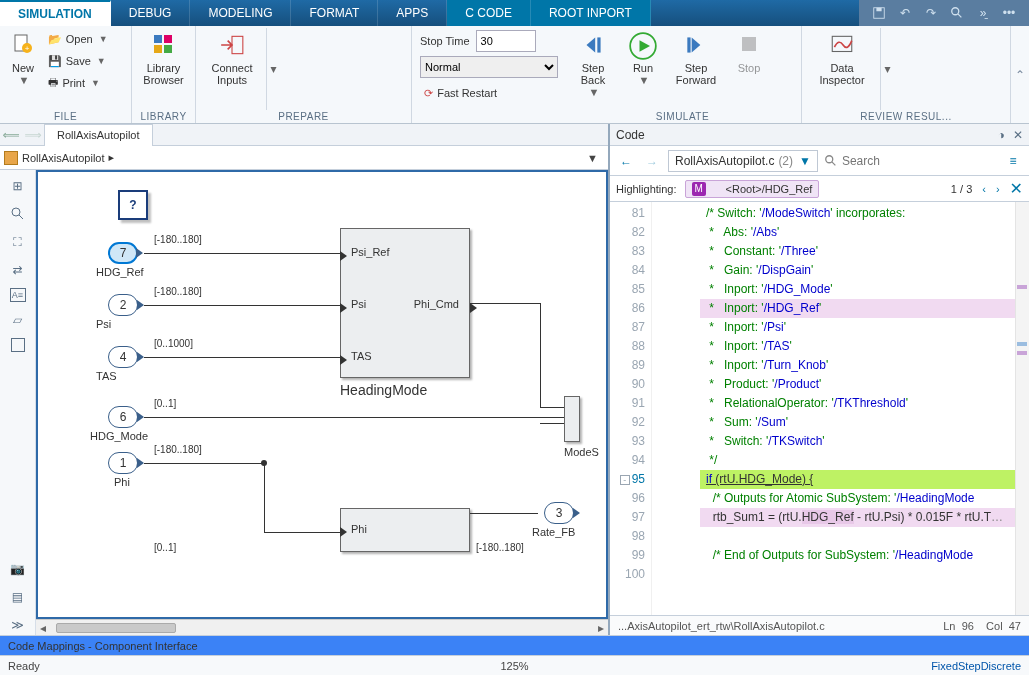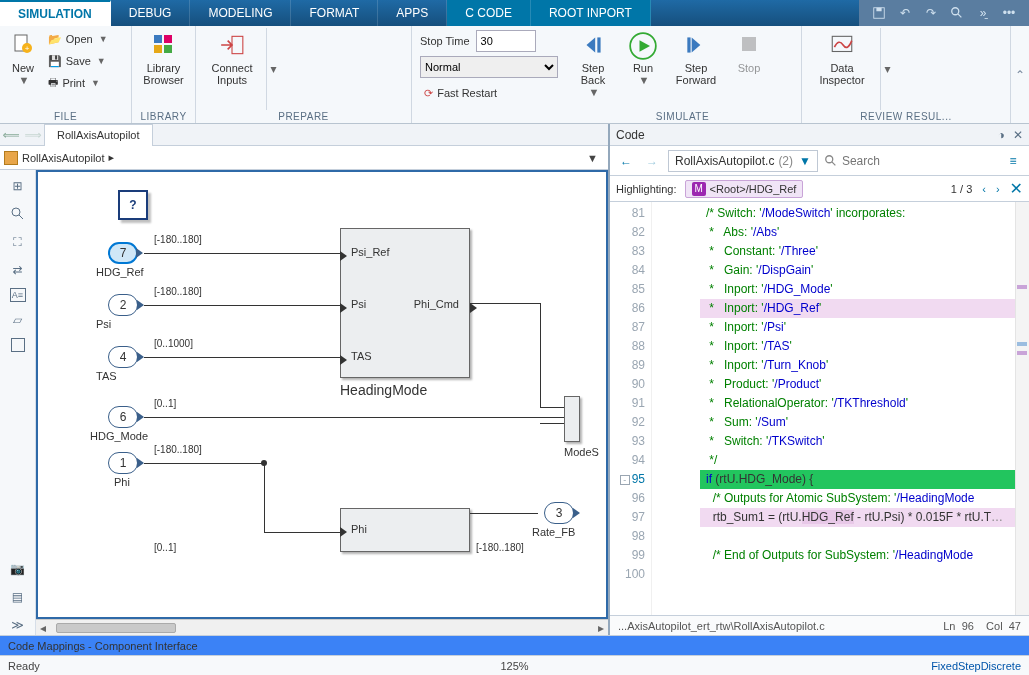--- a/index.html
+++ b/index.html
@@ -72,33 +72,33 @@
 .code-title .icons { display:flex; gap:8px; color:#5a6f84; }
 .code-nav { height:30px; display:flex; align-items:center; gap:6px; padding:0 6px; border-bottom:1px solid #c5cfdb; }
 .code-nav .navbtn { width:20px; height:20px; display:flex; align-items:center; justify-content:center; color:#0076a8; cursor:pointer; }
 .code-nav .file-dd { border:1px solid #bfc8d4; height:22px; display:flex; align-items:center; padding:0 6px; font-size:12px; cursor:pointer; }
 .code-nav .file-dd .cnt { color:#888; margin-left:4px; }
 .code-nav .srch { flex:1; display:flex; align-items:center; gap:4px; color:#888; }
 .code-nav .srch input { border:none; outline:none; flex:1; font-size:12px; }
 .code-nav svg { width:14px; height:14px; }
 .hl-bar { height:26px; display:flex; align-items:center; gap:8px; padding:0 6px; border-bottom:1px solid #c5cfdb; font-size:11px; }
 .hl-bar .chip { background:#9c27b0; color:#fff; width:14px; height:14px; display:inline-flex; align-items:center; justify-content:center; font-size:10px; border-radius:2px; }
-.hl-bar .chip-txt { color:#333; }
+.hl-bar .chip-txt { color:#333;margin-left:16px; }
 .hl-bar .right-ctrl { margin-left:auto; display:flex; align-items:center; gap:10px; color:#0076a8; }
 .hl-bar .right-ctrl .x { color:#0076a8; font-size:16px; cursor:pointer; }
 .code-body { flex:1; display:flex; overflow:hidden; position:relative; font-family: Consolas, monospace; font-size:12px; }
 .gutter { width:42px; text-align:right; color:#9aa6b2; padding:2px 6px 0 0; background:#fff; border-right:1px solid #f0f0f0;}
 .gutter div { height:19px; line-height:19px; }
 .code-lines { flex:1; overflow:hidden; padding-top:2px;margin-left:48px; }
 .code-lines .ln { height:19px; line-height:19px; white-space:pre; padding-left:6px; }
 .cm { color:#008000; }
 .cm .quote { color:#0000cc; }
 .kw { color:#0000cc; }
 .ln.hl1 { background:#f1daf1; }
-.ln.hl2 { background:#22c55e; }
+.ln.hl2 { background:#bef264;text-decoration:underline; }
 .fold { display:inline-block; width:10px; height:10px; border:1px solid #9aa6b2; color:#9aa6b2; font-size:9px; line-height:8px; text-align:center; margin-right:2px;}
 .mini { position:absolute; right:0; top:0; bottom:0; width:14px; background:#f4f4f4; border-left:1px solid #e4e4e4;}
 .mini .mk { position:absolute; right:2px; width:10px; height:4px; }
 .code-status { height:20px; display:flex; align-items:center; justify-content:space-between; padding:0 8px; font-size:11px; color:#555; border-top:1px solid #c5cfdb; background:#fafbfc;}
 .bottom-bar { height:20px; display:flex; align-items:center; padding:0 8px; font-size:11px; border-top:1px solid #c5cfdb; background:#3b82f6;}
 .status-bar { height:20px; display:flex; align-items:center; padding:0 8px; font-size:11px; border-top:1px solid #c5cfdb; background:#f7f9fb; color:#444;}
 .status-bar .mid { position:absolute; left:50%; transform:translateX(-50%); }
 .status-bar .rt { margin-left:auto; color:#0055aa; }
 </style>
 </head>

